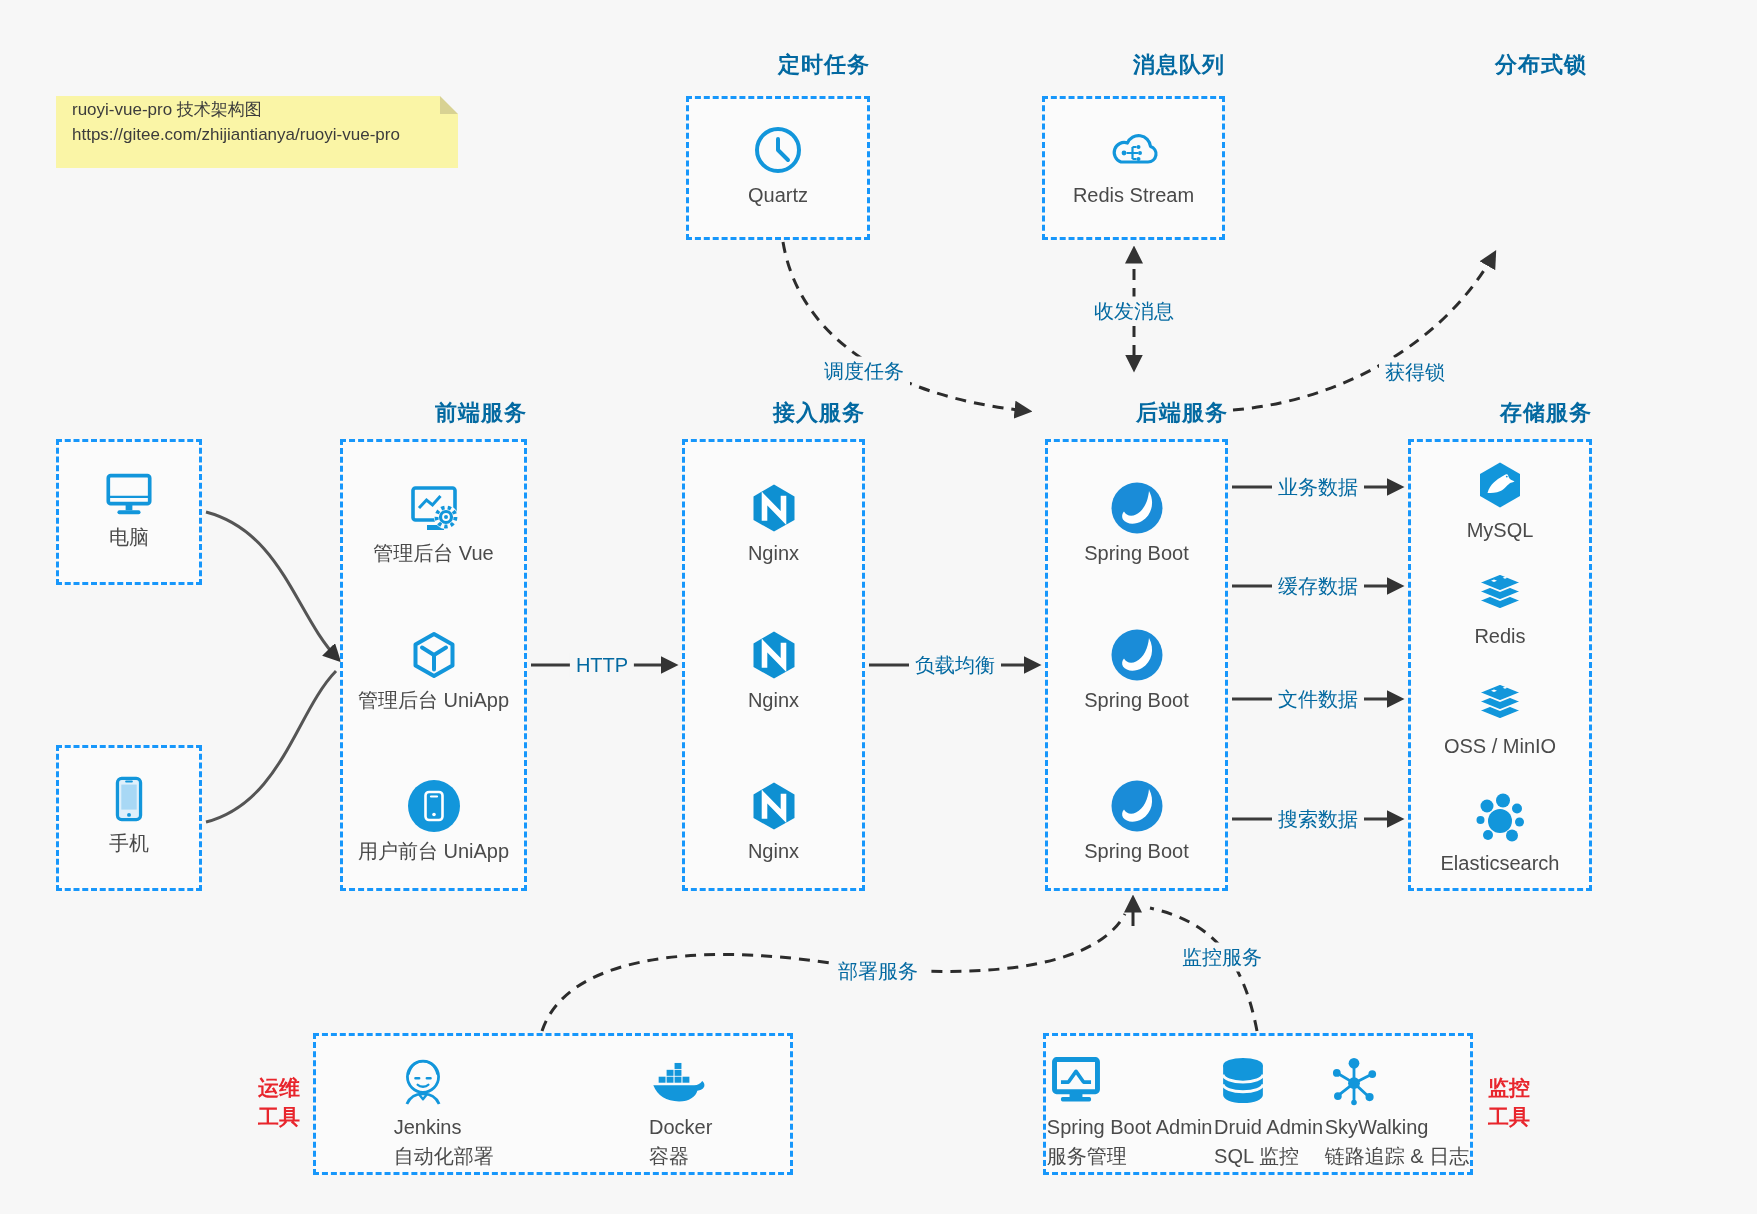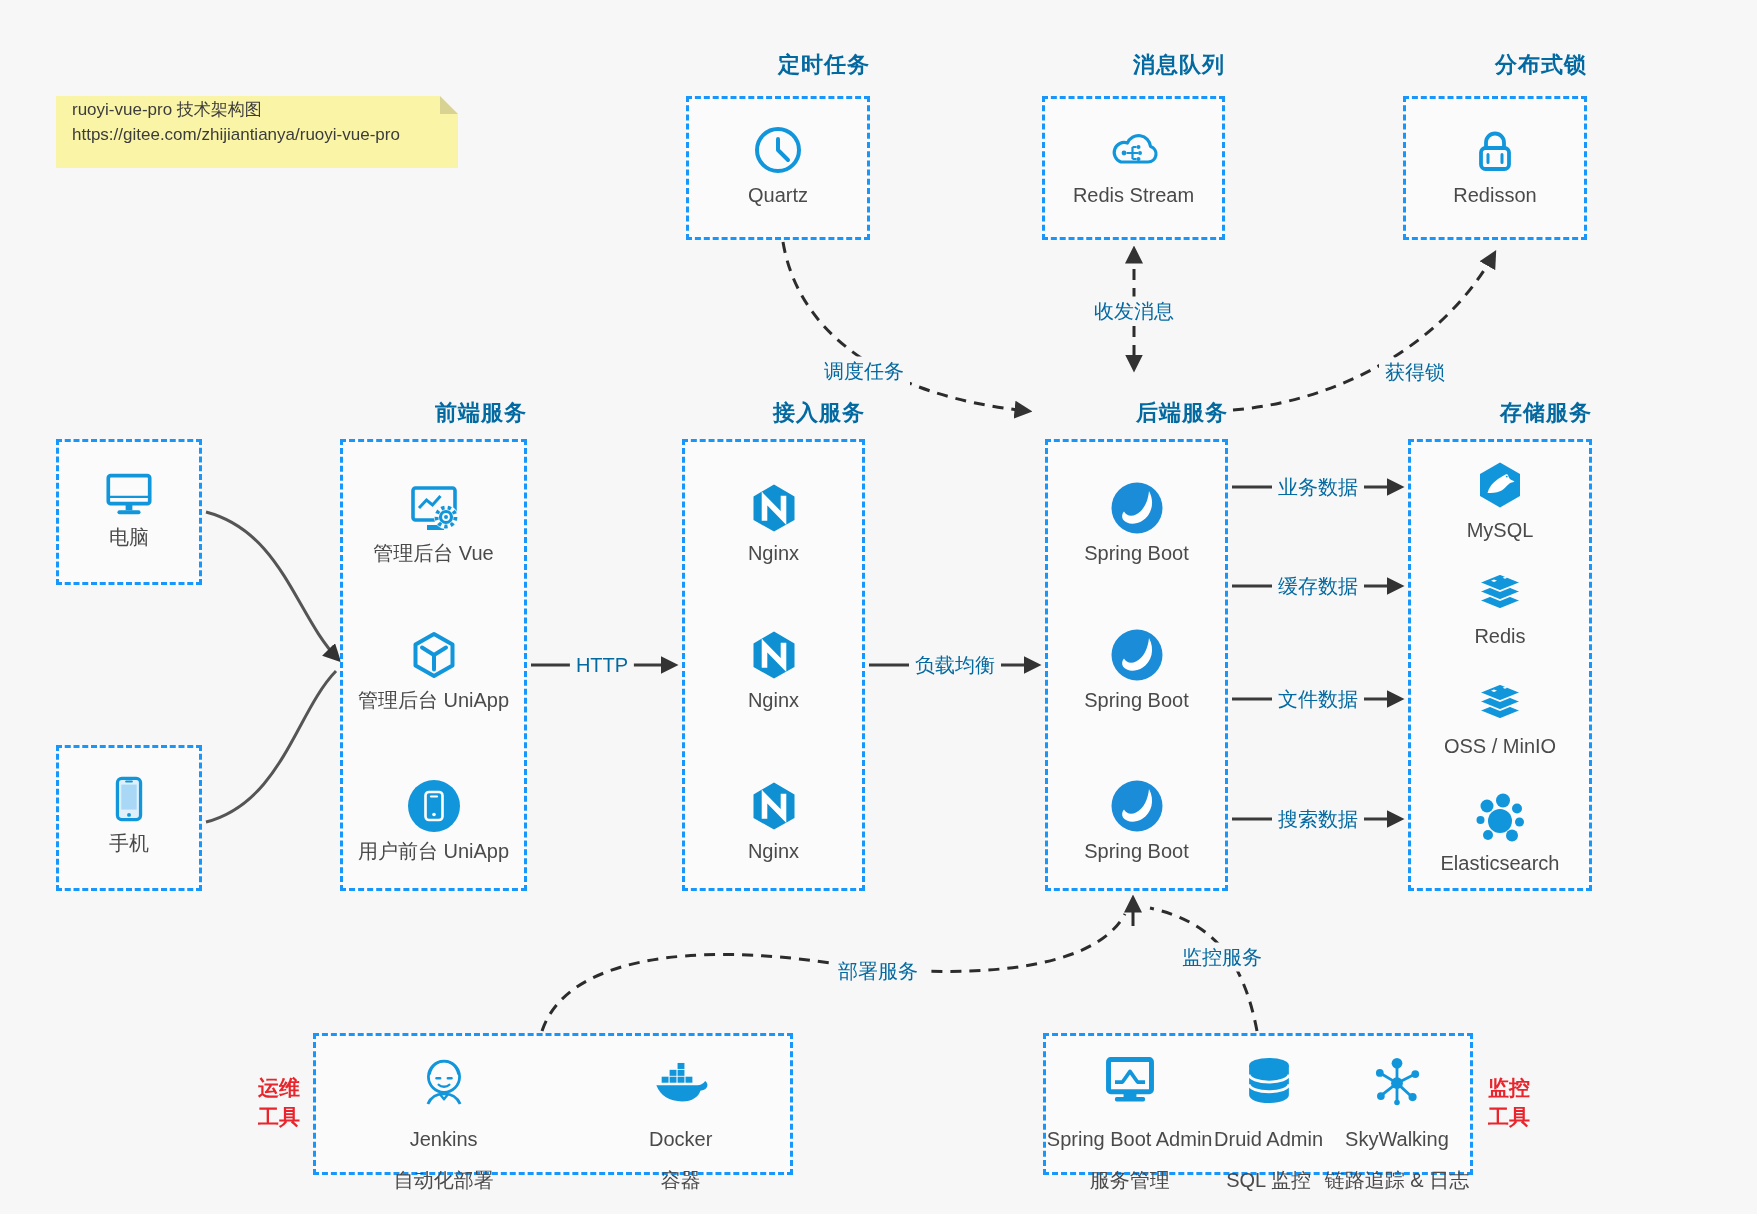--- a/index.html
+++ b/index.html
@@ -12,21 +12,21 @@
   .icon{width:54px;height:54px;flex:none}
   .bicon{width:58px;height:58px}
   .cicon{width:52px;height:52px}
   .nlabel{font-size:20px;color:#4a4a4a;white-space:nowrap;text-align:center;line-height:23px}
   .group-title{position:absolute;z-index:2;color:#0369a1;font-weight:bold;font-size:22px;text-align:right;letter-spacing:1px}
   .side-title{position:absolute;z-index:2;color:#e8252c;font-weight:bold;font-size:21px;line-height:29px;text-align:center;width:52px}
   .edge-label{position:absolute;z-index:3;transform:translate(-50%,-50%);background:#f7f7f7;padding:1px 6px;font-size:20px;color:#0369a1;white-space:nowrap}
   .note{position:absolute;left:56px;top:96px;width:402px;height:72px;background:#faf5a6;z-index:2;padding:1px 16px;font-size:17px;line-height:25px;color:#3c3c3c}
   .note-fold{position:absolute;top:0;right:0;width:0;height:0;border-right:18px solid #f7f7f7;border-bottom:18px solid #d8d293}
   .hrow{display:flex;justify-content:space-around;align-items:flex-start;padding-top:16px}
-  .bnode{display:flex;flex-direction:column;align-items:center;gap:18px}
+  .bnode{display:flex;flex-direction:column;align-items:flex-start;gap:6px}
   
   #box-scheduler{left:686px;top:96px;width:184px;height:144px}
   #box-mq{left:1042px;top:96px;width:183px;height:144px}
   #box-lock{left:1403px;top:96px;width:184px;height:144px}
   
   #box-frontend{left:340px;top:439px;width:187px;height:452px}
   #box-gateway{left:682px;top:439px;width:183px;height:452px}
   #box-backend{left:1045px;top:439px;width:183px;height:452px}
   #box-storage{left:1408px;top:439px;width:184px;height:452px}
   
@@ -235,28 +235,20 @@
     </div>
   </div>
   <div class="box" id="box-mq">
     <div class="node" style="top:24px">
       <svg class="icon" viewBox="0 0 54 54">
           <use href="#sym-cloud"></use>
         </svg>
       <div class="nlabel">Redis Stream</div>
     </div>
   </div>
-  <div class="box" id="box-lock">
-    <div class="node" style="top:24px">
-      <svg class="icon" viewBox="0 0 54 54">
-          <use href="#sym-lock"></use>
-        </svg>
-      <div class="nlabel">Redisson</div>
-    </div>
-  </div>
 
   <div class="box" id="box-pc">
     <div class="node" style="top:25px">
       <svg class="icon cicon" viewBox="0 0 54 54">
           <use href="#sym-desktop"></use>
         </svg>
       <div class="nlabel">电脑</div>
     </div>
   </div>
   <div class="box" id="box-phone">

